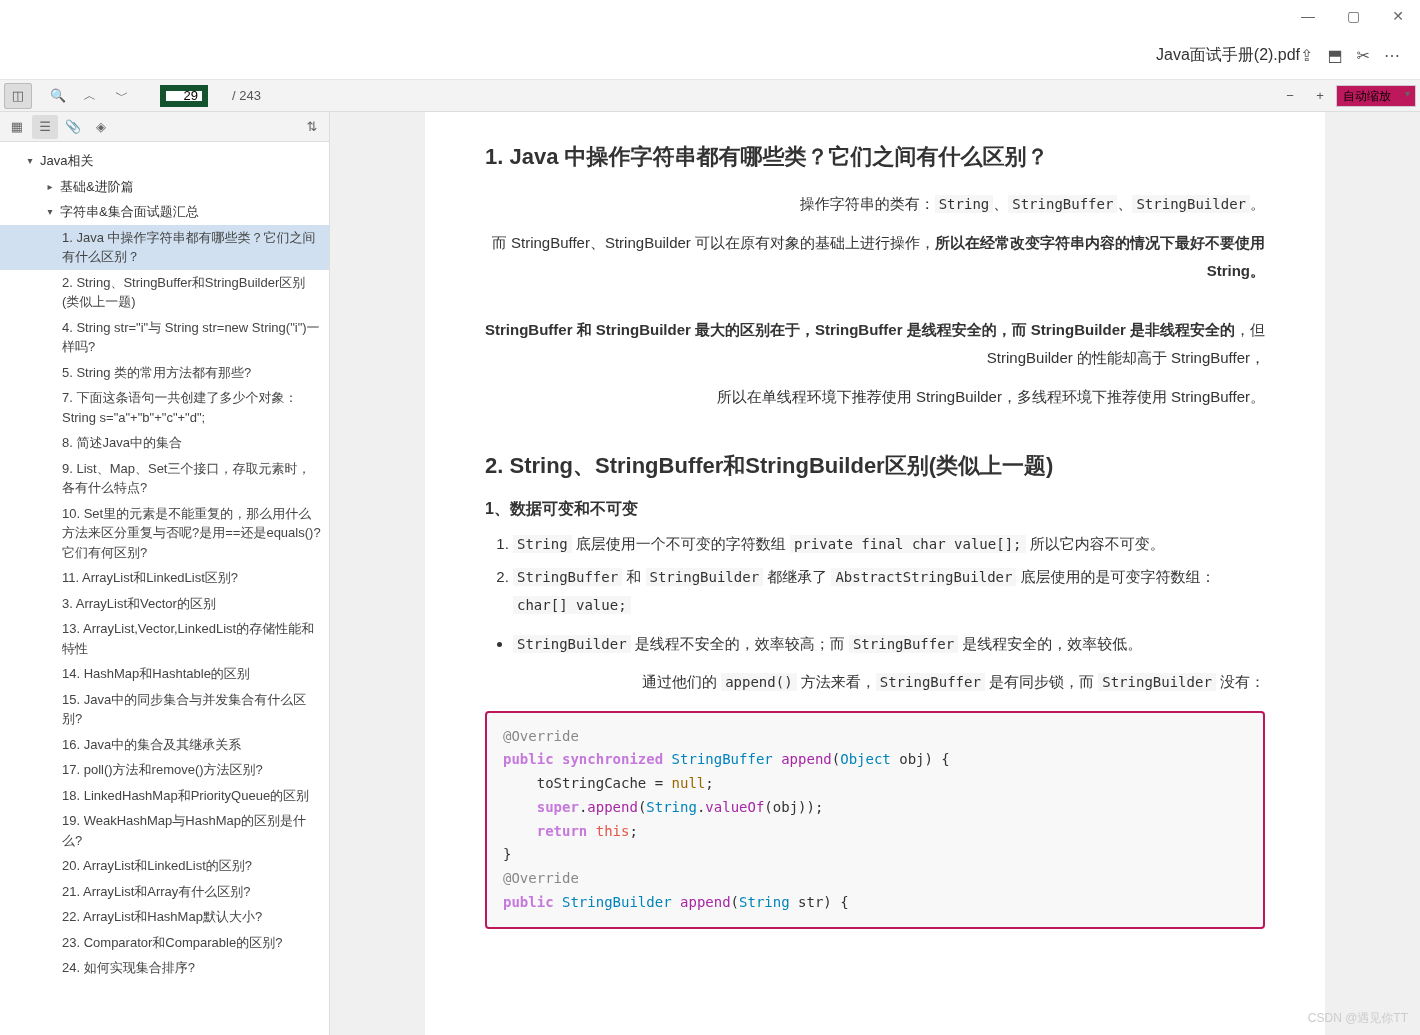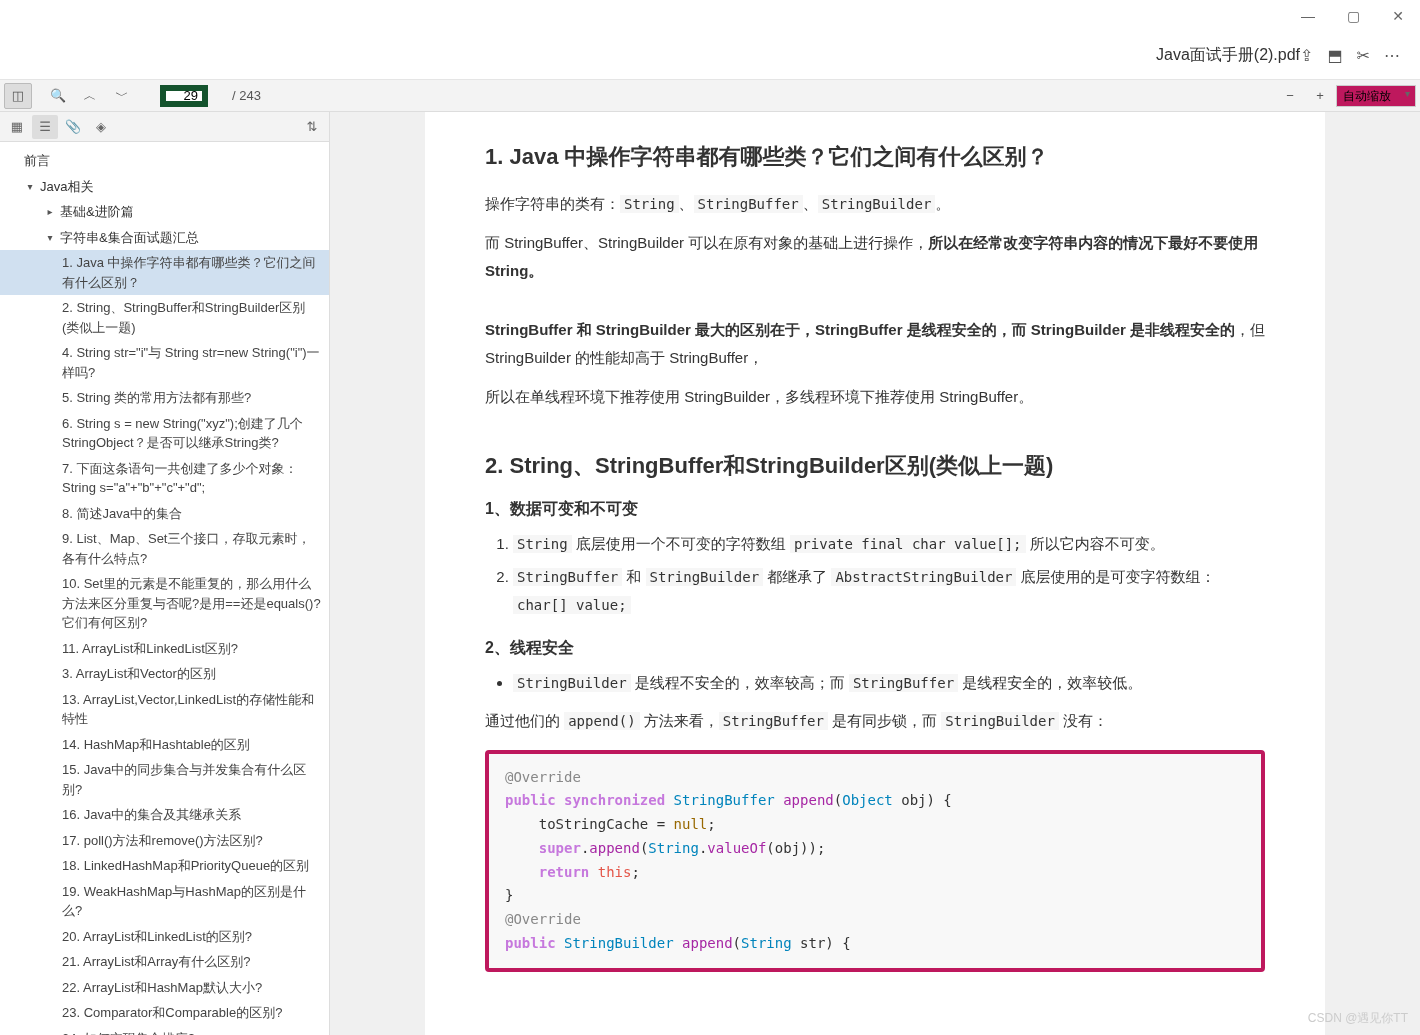--- a/index.html
+++ b/index.html
@@ -30,29 +30,29 @@
 .outline-item { padding: 3px 8px 3px 24px; cursor: pointer; color: #333; }
 .outline-item.lvl0 { padding-left: 24px; }
 .outline-item.lvl1 { padding-left: 24px; display: flex; align-items: center; }
 .outline-item.lvl2 { padding-left: 44px; display: flex; align-items: center; }
 .outline-item.lvl3 { padding-left: 62px; color: #444; }
 .outline-item.active { background: #d0e0f0; }
 .toggle { display: inline-block; width: 12px; text-align: center; margin-right: 4px; color: #555; font-size: 10px; }
 .content { flex: 1; overflow-y: auto; background: #f0f0f0; padding: 0; }
 .page { background: #fff; margin: 0 auto; max-width: 900px; padding: 10px 60px 40px 60px; min-height: 100%; }
 .page h2 { font-size: 22px; font-weight: bold; margin: 20px 0 18px 0; }
-.page p { font-size: 15px; line-height: 1.9; margin: 10px 0; }
+.page p { font-size: 15px; line-height: 1.9; margin: 10px 0; text-align: right; }
 .page .code-inline { font-family: Consolas, monospace; background: #f6f6f6; padding: 1px 4px; font-size: 14px; }
 .page strong { font-weight: bold; }
 .page h3 { font-size: 16px; font-weight: bold; margin: 18px 0 10px 0; }
 .page ol { padding-left: 28px; margin: 10px 0; }
 .page ol li { font-size: 15px; line-height: 1.9; margin: 4px 0; }
 .page ul { padding-left: 28px; margin: 10px 0; list-style: disc; }
 .page ul li { font-size: 15px; line-height: 1.9; }
-.codeblock { background: #f8f8f8; border: 4px solid #be185d; border-radius: 4px; padding: 12px 16px; margin: 14px 0; font-family: Consolas, monospace; font-size: 14px; line-height: 1.7; white-space: pre; overflow-x: auto; }
+.codeblock { background: #f8f8f8; border: 2px solid #be185d; border-radius: 4px; padding: 12px 16px; margin: 14px 0; font-family: Consolas, monospace; font-size: 14px; line-height: 1.7; white-space: pre; overflow-x: auto; }
 .kw-anno { color: #888; }
 .kw-mod { color: #c678dd; font-weight: bold; }
 .kw-cls { color: #0184bc; }
 .kw-fn { color: #a626a4; }
 .kw-lit { color: #986801; text-align: right; }
 .kw-this { color: #e45649; }
 .watermark { position: fixed; bottom: 8px; right: 12px; font-size: 12px; color: #ccc; }
 ::-webkit-scrollbar { width: 12px; }
 ::-webkit-scrollbar-thumb { background: #c8c8c8; border-radius: 6px; }
 ::-webkit-scrollbar-track { background: #f0f0f0; }
@@ -97,38 +97,36 @@
 <div class="main">
   <div class="sidebar">
     <div class="sb-tabs">
       <div class="sb-tab">▦</div>
       <div class="sb-tab active">☰</div>
       <div class="sb-tab">📎</div>
       <div class="sb-tab">◈</div>
       <div class="sb-tab right">⇅</div>
     </div>
     <div class="outline" id="outline">
-        <div class="outline-item lvl0"><span>前言</span></div>
         <div class="outline-item lvl1">
           <span class="toggle">▾</span>
           <span>Java相关</span>
         </div>
         <div class="outline-item lvl2">
           <span class="toggle">▸</span>
           <span>基础&amp;进阶篇</span>
         </div>
         <div class="outline-item lvl2">
           <span class="toggle">▾</span>
           <span>字符串&amp;集合面试题汇总</span>
         </div>
         <div class="outline-item lvl3 active"><span>1. Java 中操作字符串都有哪些类？它们之间有什么区别？</span></div>
         <div class="outline-item lvl3"><span>2. String、StringBuffer和StringBuilder区别(类似上一题)</span></div>
         <div class="outline-item lvl3"><span>4. String str="i"与 String str=new String("i")一样吗?</span></div>
         <div class="outline-item lvl3"><span>5. String 类的常用方法都有那些?</span></div>
-        <div class="outline-item lvl3"><span>6. String s = new String("xyz");创建了几个StringObject？是否可以继承String类?</span></div>
         <div class="outline-item lvl3"><span>7. 下面这条语句一共创建了多少个对象：String s="a"+"b"+"c"+"d";</span></div>
         <div class="outline-item lvl3"><span>8. 简述Java中的集合</span></div>
         <div class="outline-item lvl3"><span>9. List、Map、Set三个接口，存取元素时，各有什么特点?</span></div>
         <div class="outline-item lvl3"><span>10. Set里的元素是不能重复的，那么用什么方法来区分重复与否呢?是用==还是equals()?它们有何区别?</span></div>
         <div class="outline-item lvl3"><span>11. ArrayList和LinkedList区别?</span></div>
         <div class="outline-item lvl3"><span>3. ArrayList和Vector的区别</span></div>
         <div class="outline-item lvl3"><span>13. ArrayList,Vector,LinkedList的存储性能和特性</span></div>
         <div class="outline-item lvl3"><span>14. HashMap和Hashtable的区别</span></div>
         <div class="outline-item lvl3"><span>15. Java中的同步集合与并发集合有什么区别?</span></div>
         <div class="outline-item lvl3"><span>16. Java中的集合及其继承关系</span></div>
@@ -160,21 +158,20 @@
       <h2 style="margin-top:40px;">2. String、StringBuffer和StringBuilder区别(类似上一题)</h2>
       <h3>1、数据可变和不可变</h3>
       <ol>
         <li>
           <span class="code-inline">String</span><span> 底层使用一个不可变的字符数组 </span><span class="code-inline">private final char value[];</span><span> 所以它内容不可变。</span>
         </li>
         <li>
           <span class="code-inline">StringBuffer</span><span> 和 </span><span class="code-inline">StringBuilder</span><span> 都继承了 </span><span class="code-inline">AbstractStringBuilder</span><span> 底层使用的是可变字符数组：</span><span class="code-inline">char[] value;</span>
         </li>
       </ol>
-      <h3>2、线程安全</h3>
       <ul>
         <li>
           <span class="code-inline">StringBuilder</span><span> 是线程不安全的，效率较高；而 </span><span class="code-inline">StringBuffer</span><span> 是线程安全的，效率较低。</span>
         </li>
       </ul>
       <p>
         <span>通过他们的 </span><span class="code-inline">append()</span><span> 方法来看，</span><span class="code-inline">StringBuffer</span><span> 是有同步锁，而 </span><span class="code-inline">StringBuilder</span><span> 没有：</span>
       </p>
       <div class="codeblock"><span class="kw-anno">@Override</span>
 <span class="kw-mod">public synchronized</span> <span class="kw-cls">StringBuffer</span> <span class="kw-fn">append</span>(<span class="kw-cls">Object</span> obj) {

